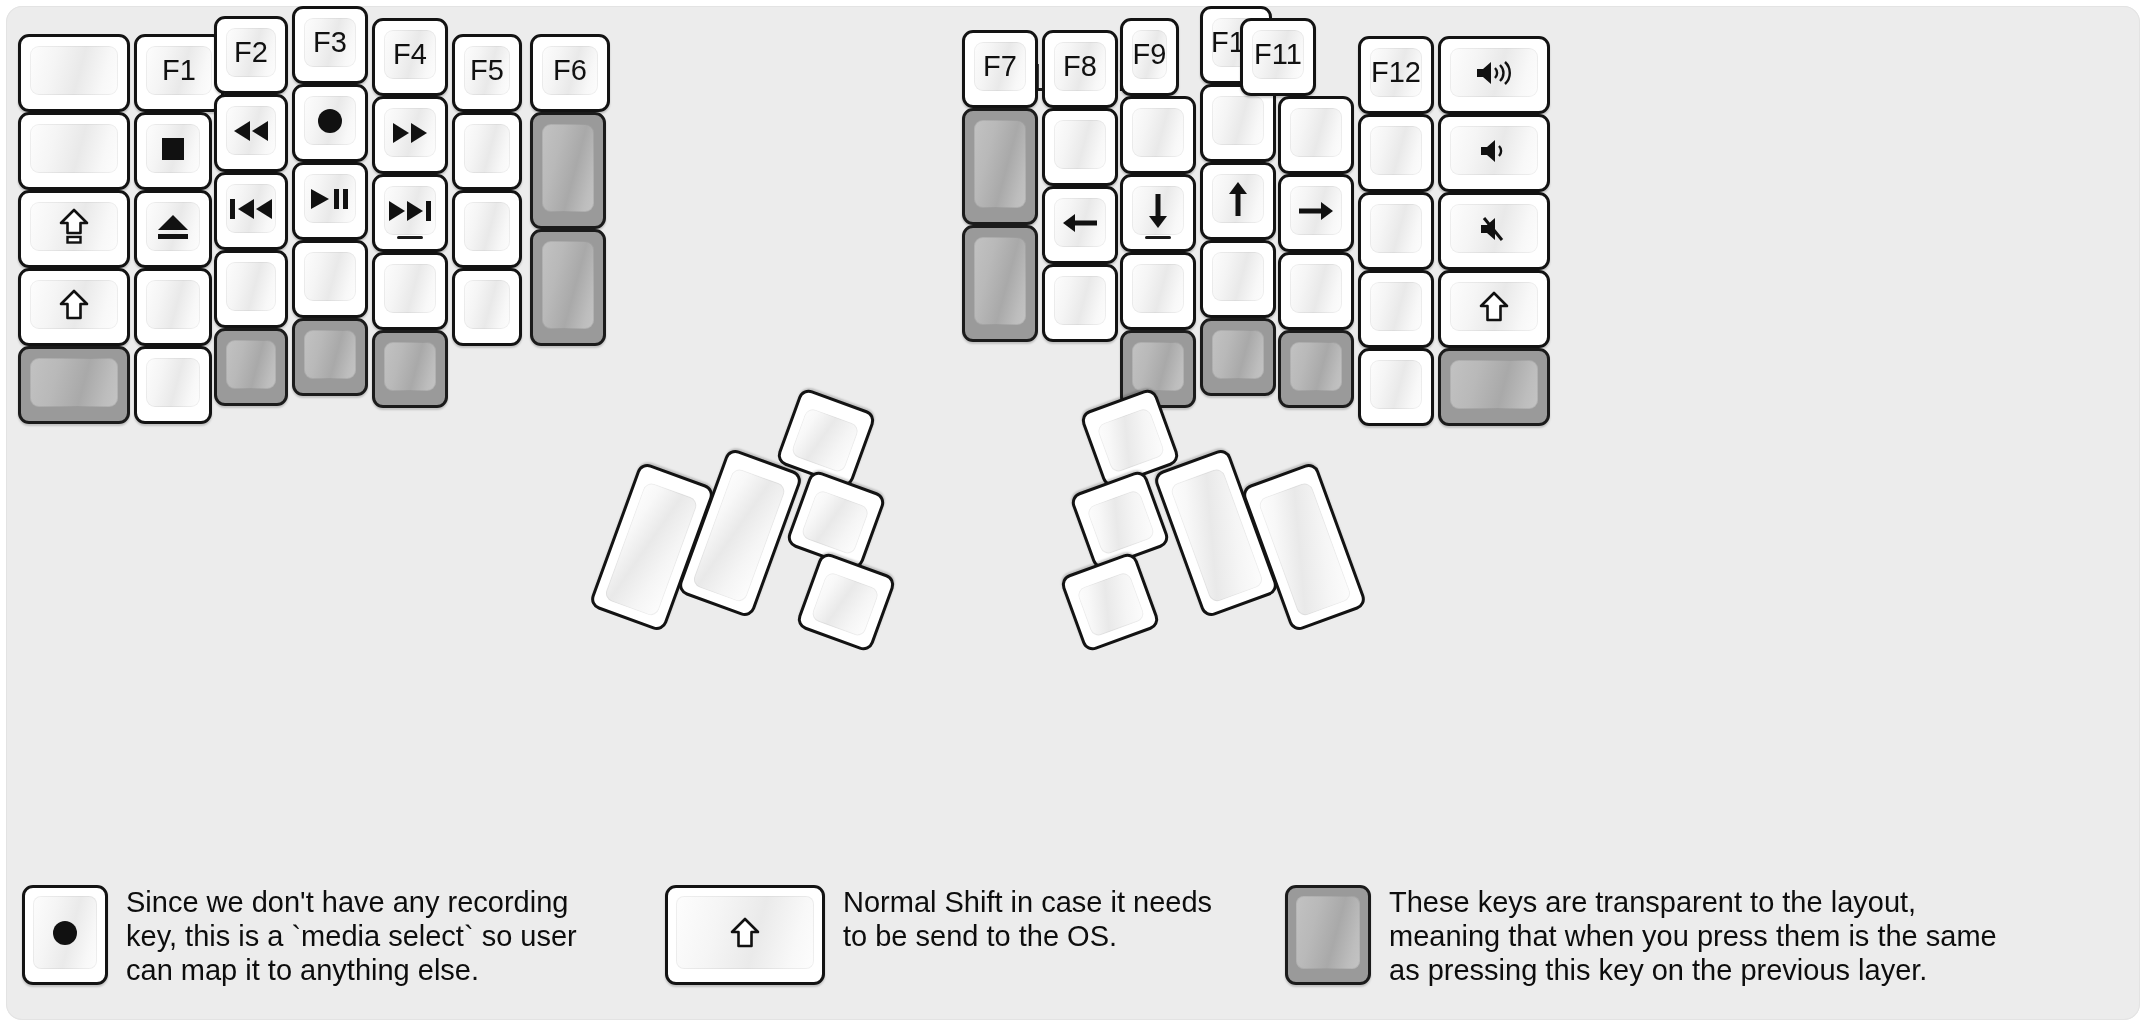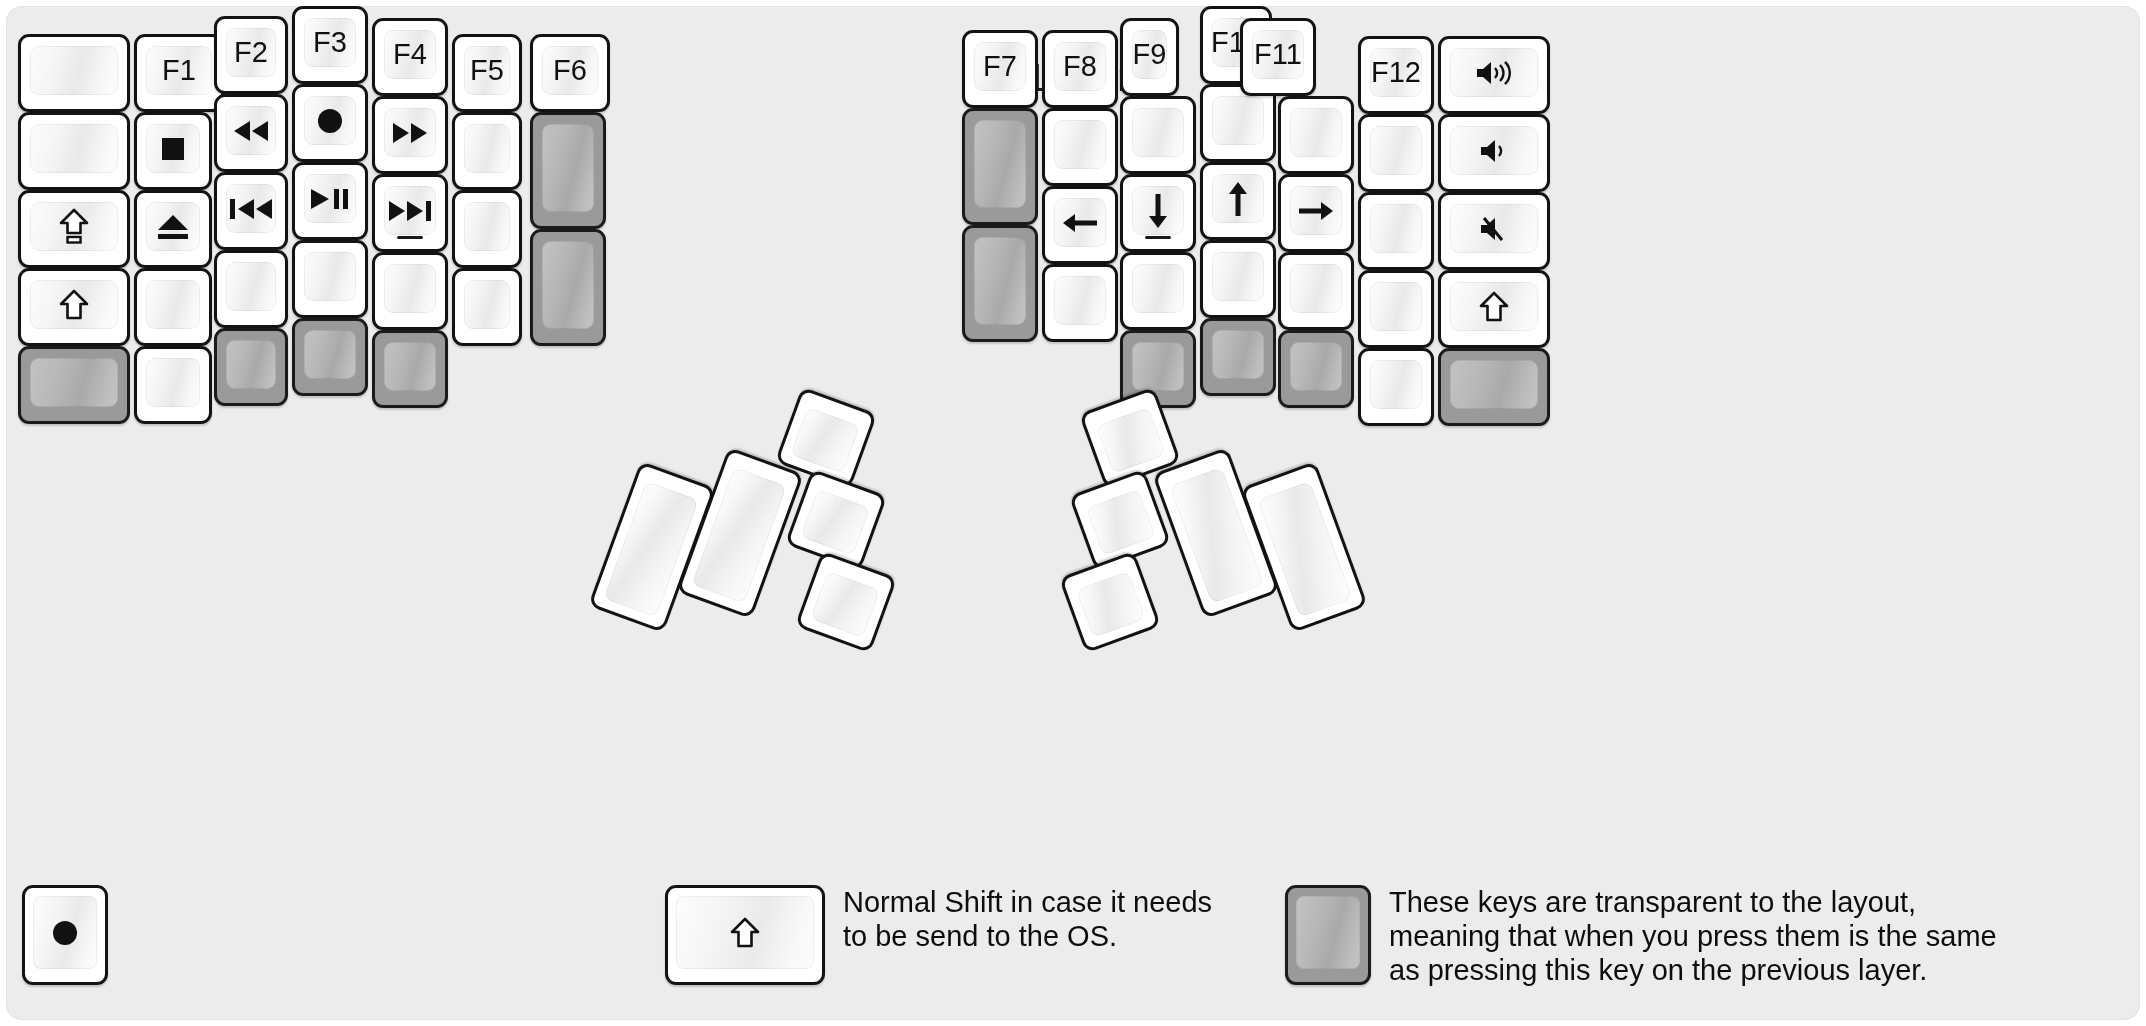--- a/index.html
+++ b/index.html
@@ -597,20 +597,23 @@
 
   <div id="legend-layer">
       <div class="legend-item" style="left: 22px; top: 885px;">
         <div class="legend-key" style="width: 86px; height: 100px;">
           <div class="cap">
             <svg width="28" height="28" viewBox="0 0 28 28">
               <circle cx="14" cy="14" r="12" fill="#111"></circle>
             </svg>
           </div>
         </div>
+        <div class="legend-text" style="margin-left: 18px; width: 520px;">Since we don't have any recording
+key, this is a `media select` so user
+can map it to anything else.</div>
       </div>
       <div class="legend-item" style="left: 665px; top: 885px;">
         <div class="legend-key" style="width: 160px; height: 100px;">
           <div class="cap">
             <svg width="30" height="32" viewBox="0 0 30 32">
               <path d="M15 2 L28 15 L21.5 15 L21.5 29 L8.5 29 L8.5 15 L2 15 Z" fill="#fff" stroke="#111" stroke-width="2.6" stroke-linejoin="round"></path>
             </svg>
           </div>
         </div>
         <div class="legend-text" style="margin-left: 18px; width: 430px;">Normal Shift in case it needs

